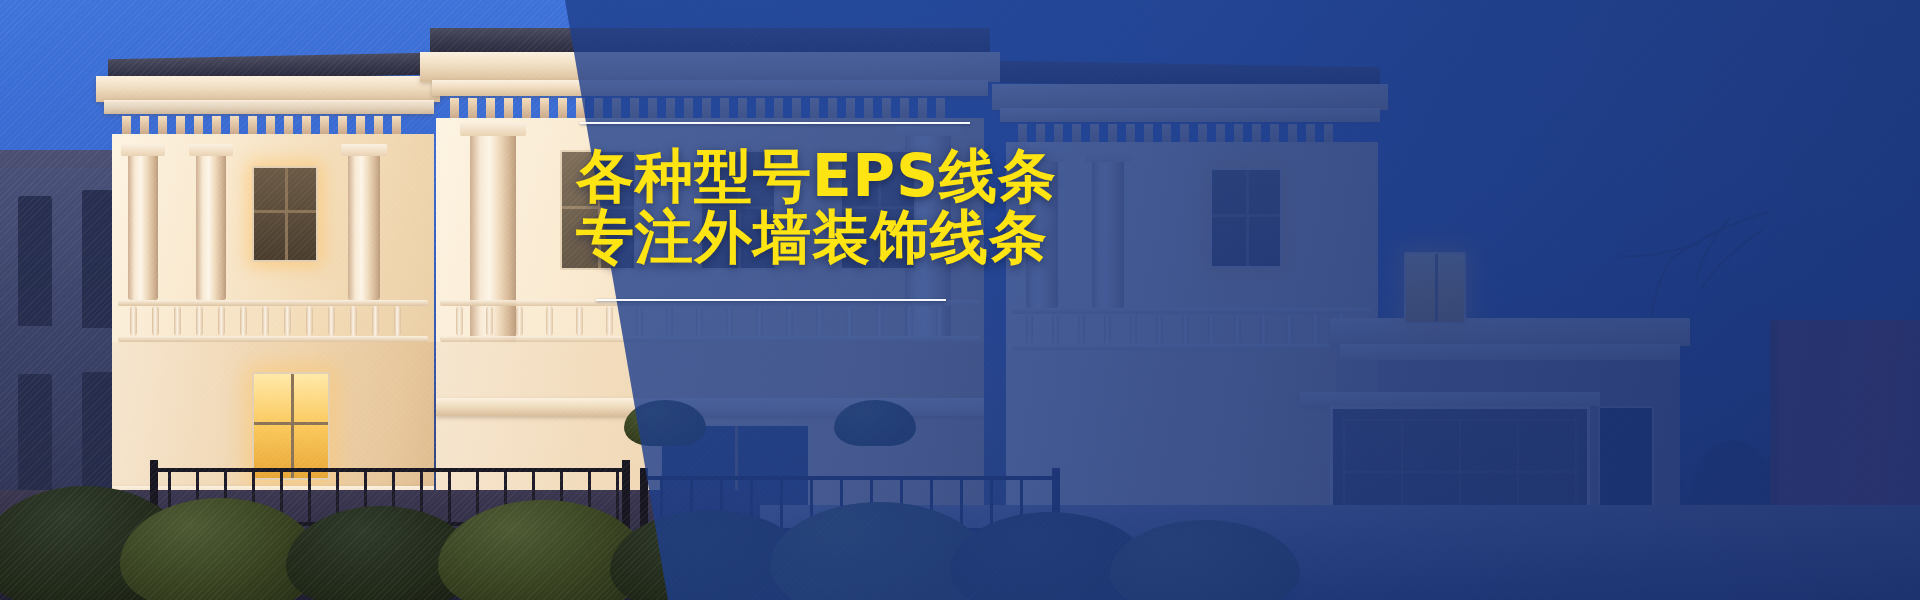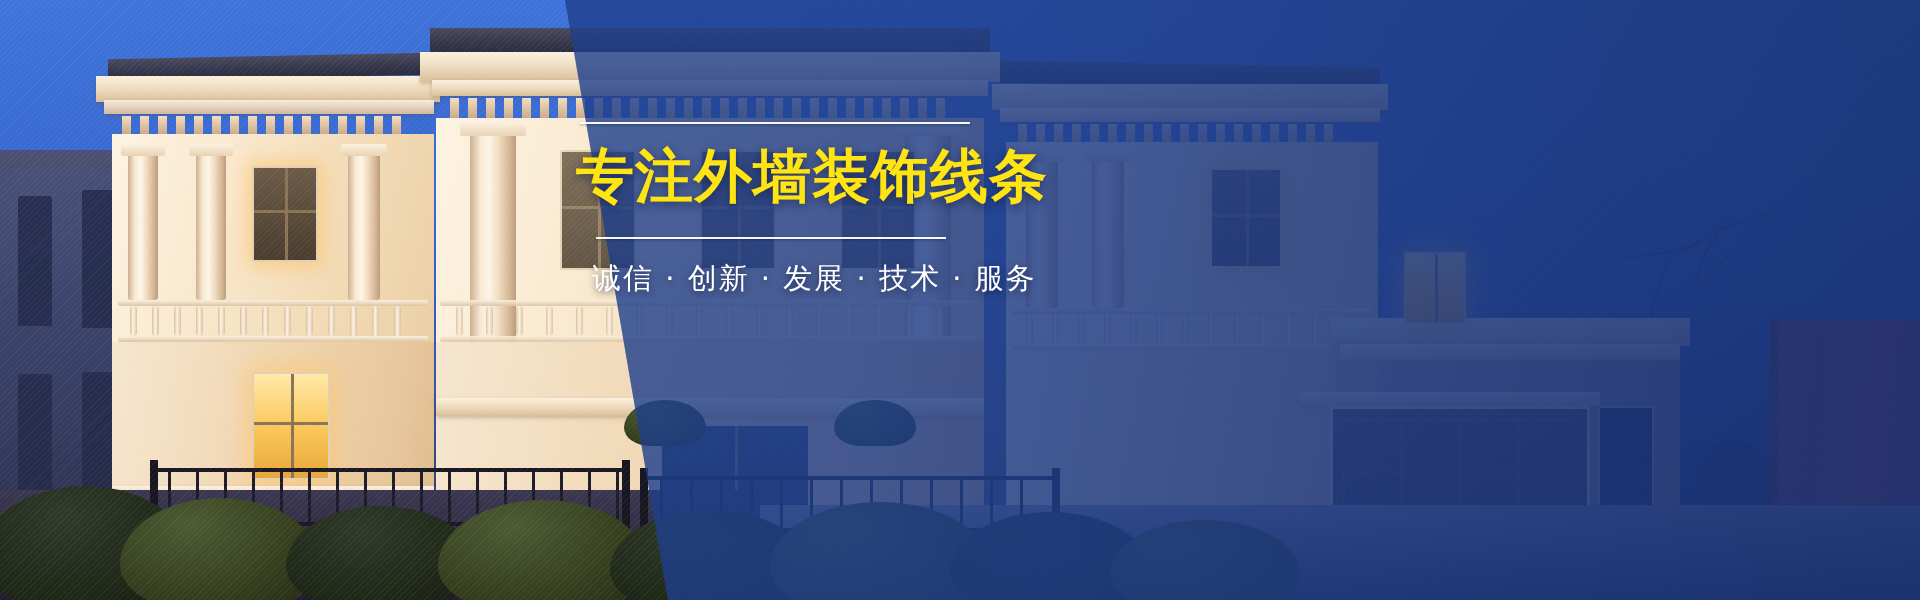--- a/index.html
+++ b/index.html
@@ -604,21 +604,21 @@
   <div class="overlay-panel"></div>
   <div class="overlay-soft"></div>
   <div class="panel-edge"></div>
 
   <div class="text-block">
 
 
     <div class="rule rule-top"></div>
 
     <div class="headline">
+      <div class="hl">各种型号EPS线条</div>
       <div class="hl">专注外墙装饰线条</div>
     </div>
 
     <div class="rule rule-bottom"></div>
 
-    <div class="tagline">诚信 · 创新 · 发展 · 技术 · 服务</div>
   </div>
 
 </div>
 
 </body></html>

